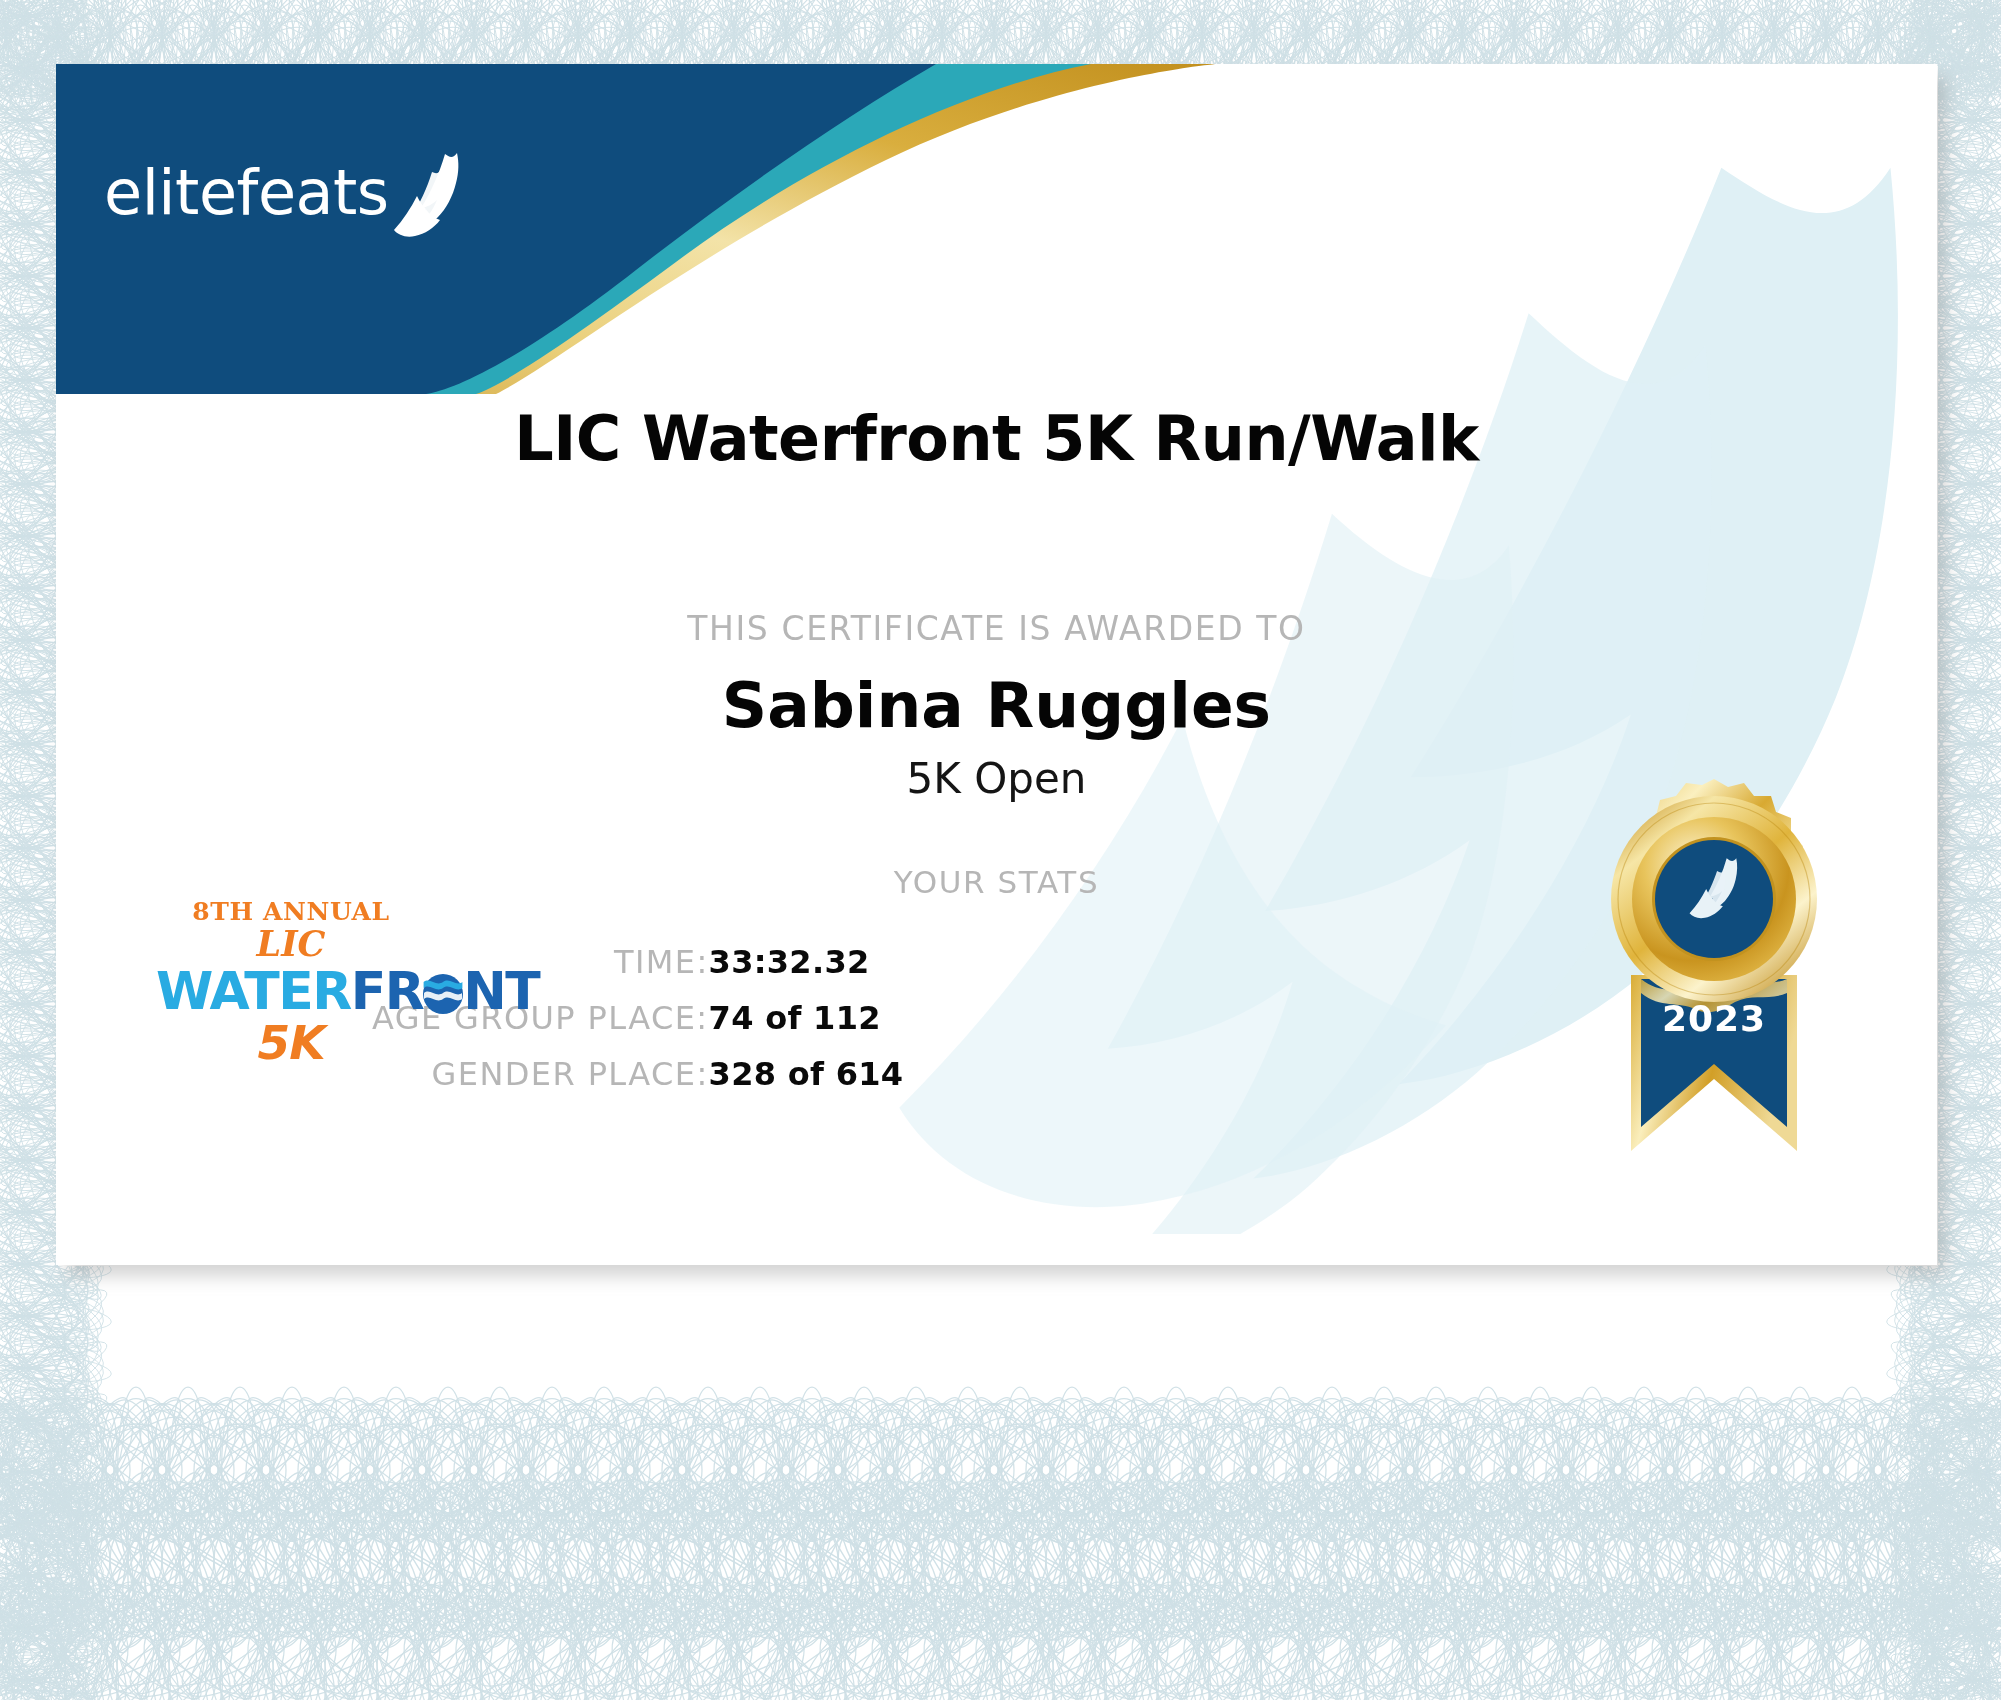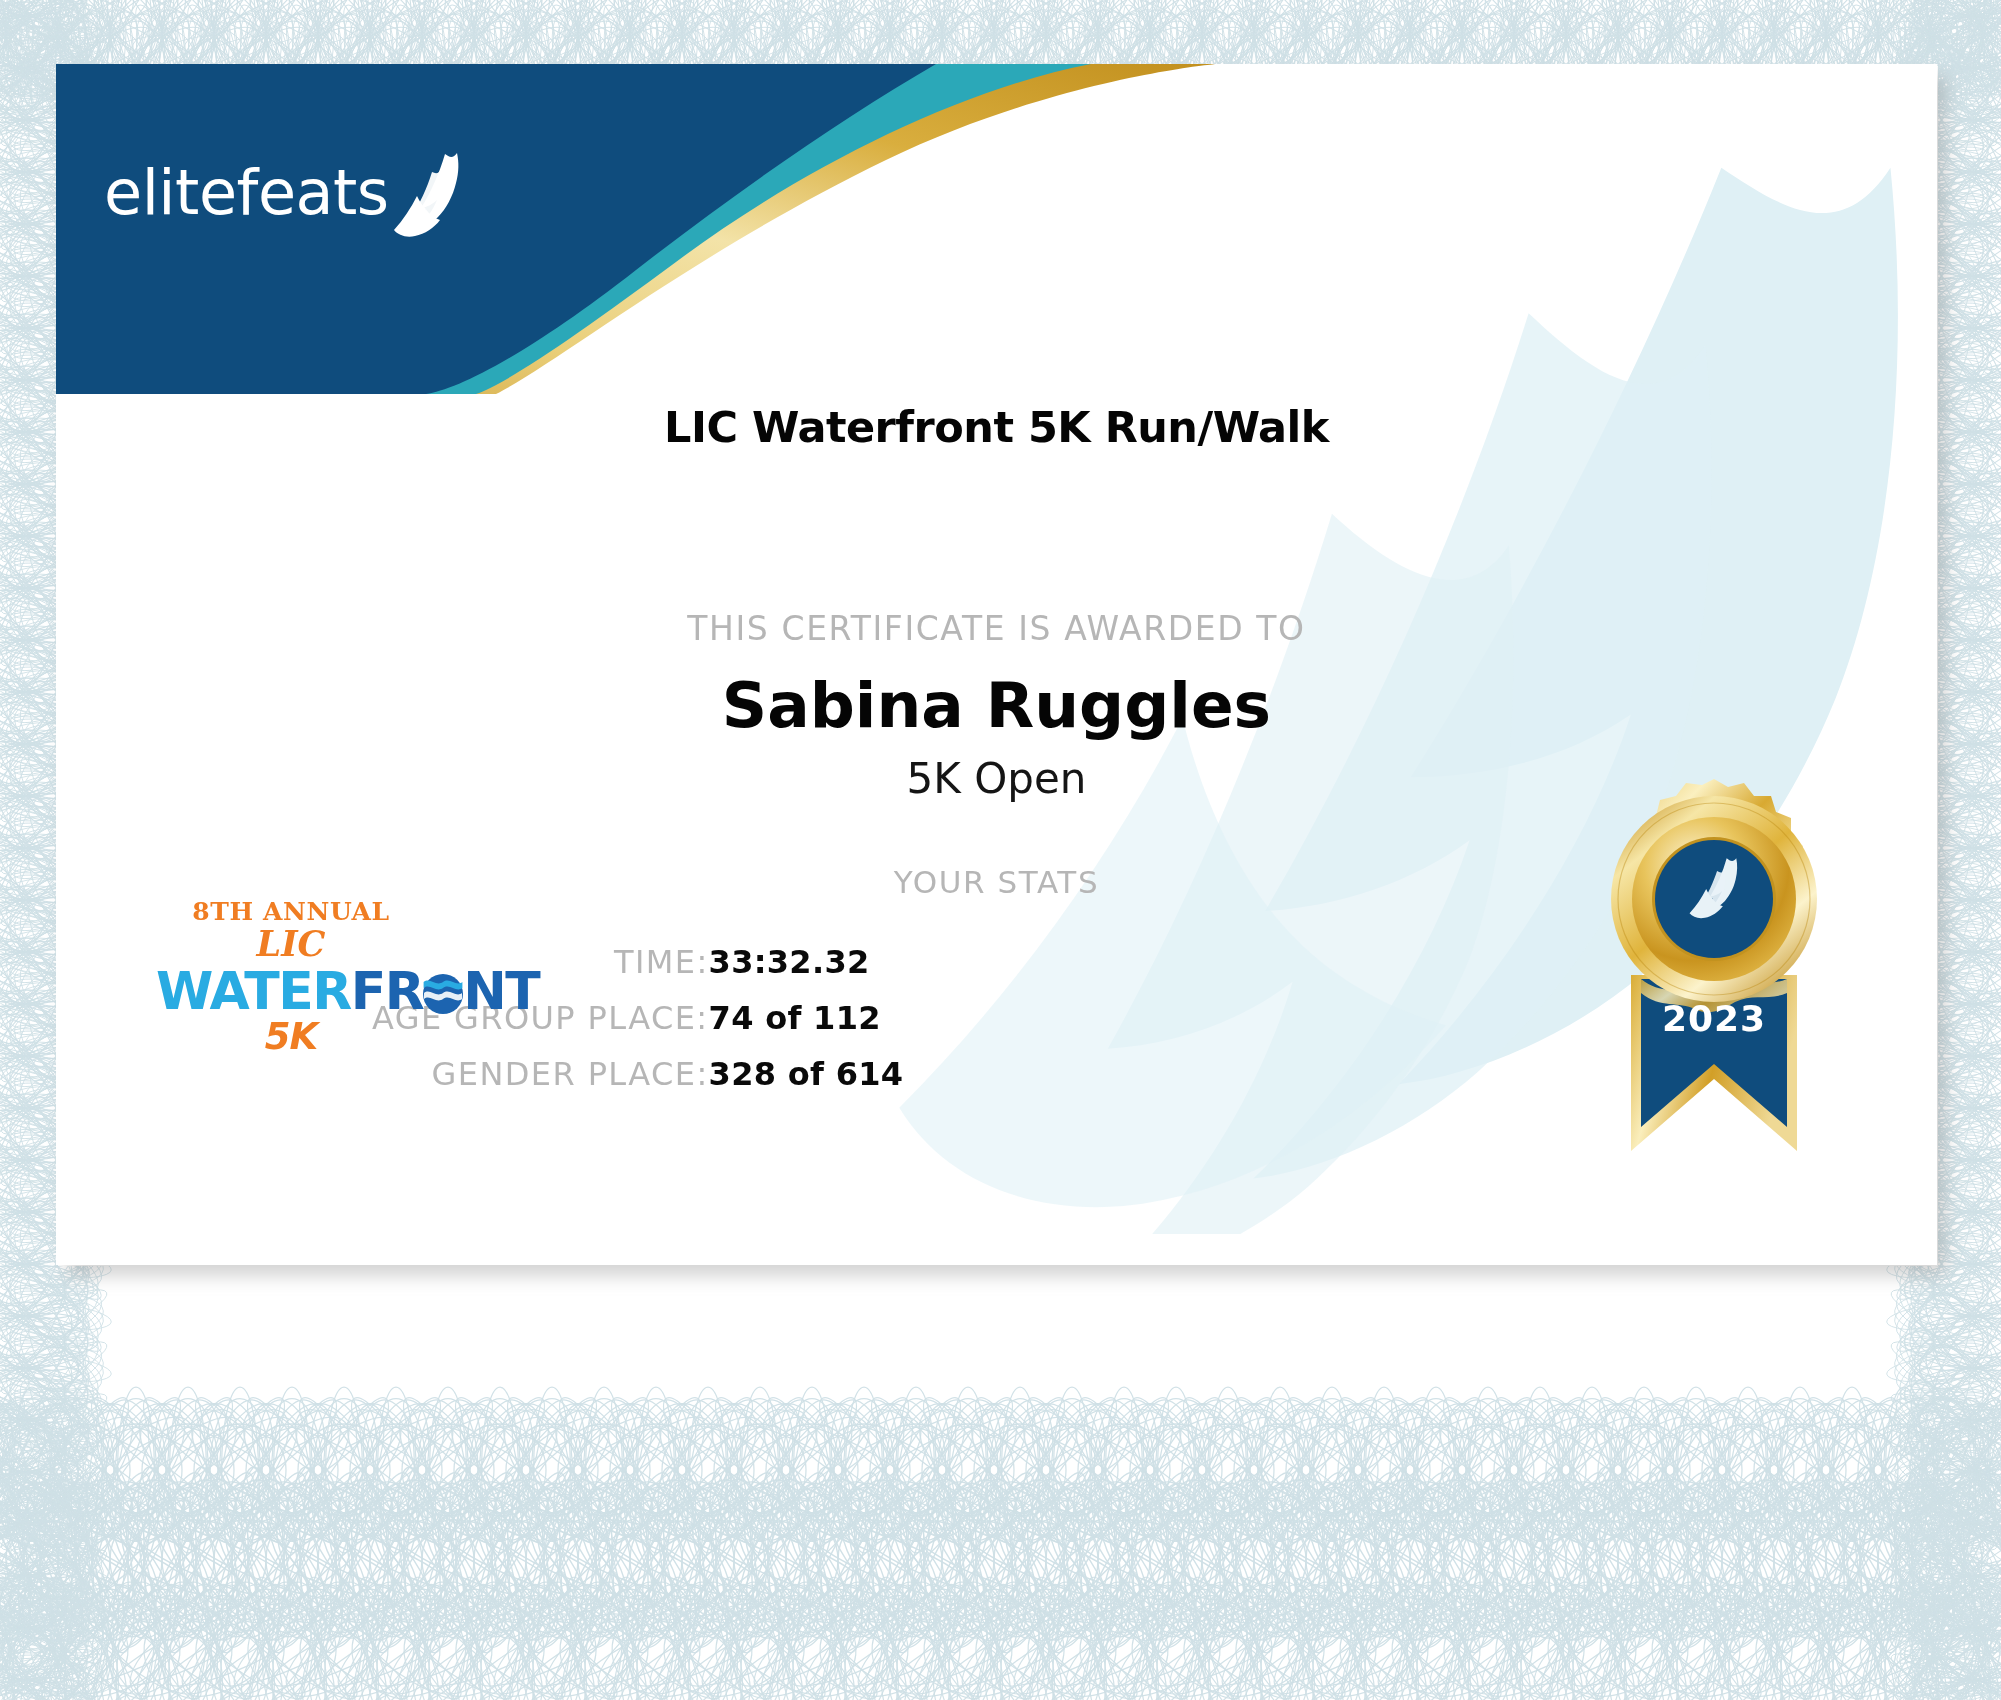--- a/index.html
+++ b/index.html
@@ -102,21 +102,21 @@
   #event-label {
     position: absolute;
     left: 0; right: 0; top: 290px;
     text-align: center;
     font-size: 27px;
   }
   #event-title {
     position: absolute;
     left: 0; right: 0; top: 338px;
     text-align: center;
-    font-size: 43px;
+    font-size: 62px;
     font-weight: bold;
     color: #050505;
     letter-spacing: -0.5px;
   }
   #awarded-label {
     position: absolute;
     left: 0; right: 0; top: 545px;
     text-align: center;
     font-size: 33px;
   }
@@ -214,21 +214,21 @@
     font-size: 52px;
     letter-spacing: -1.5px;
   }
   .wf-light { color: #29ABE2; }
   .wf-dark  { color: #1C64B0; }
   #race-5k {
     font-family: "DejaVu Sans", sans-serif;
     font-weight: bold;
     font-style: italic;
     color: #F07D22;
-    font-size: 37px;
+    font-size: 47px;
     line-height: 1.05;
     letter-spacing: -1px;
     margin-top: 1px;
   }
 
   
   #medal {
     position: absolute;
     right: 78px; top: 715px;
     width: 290px;

